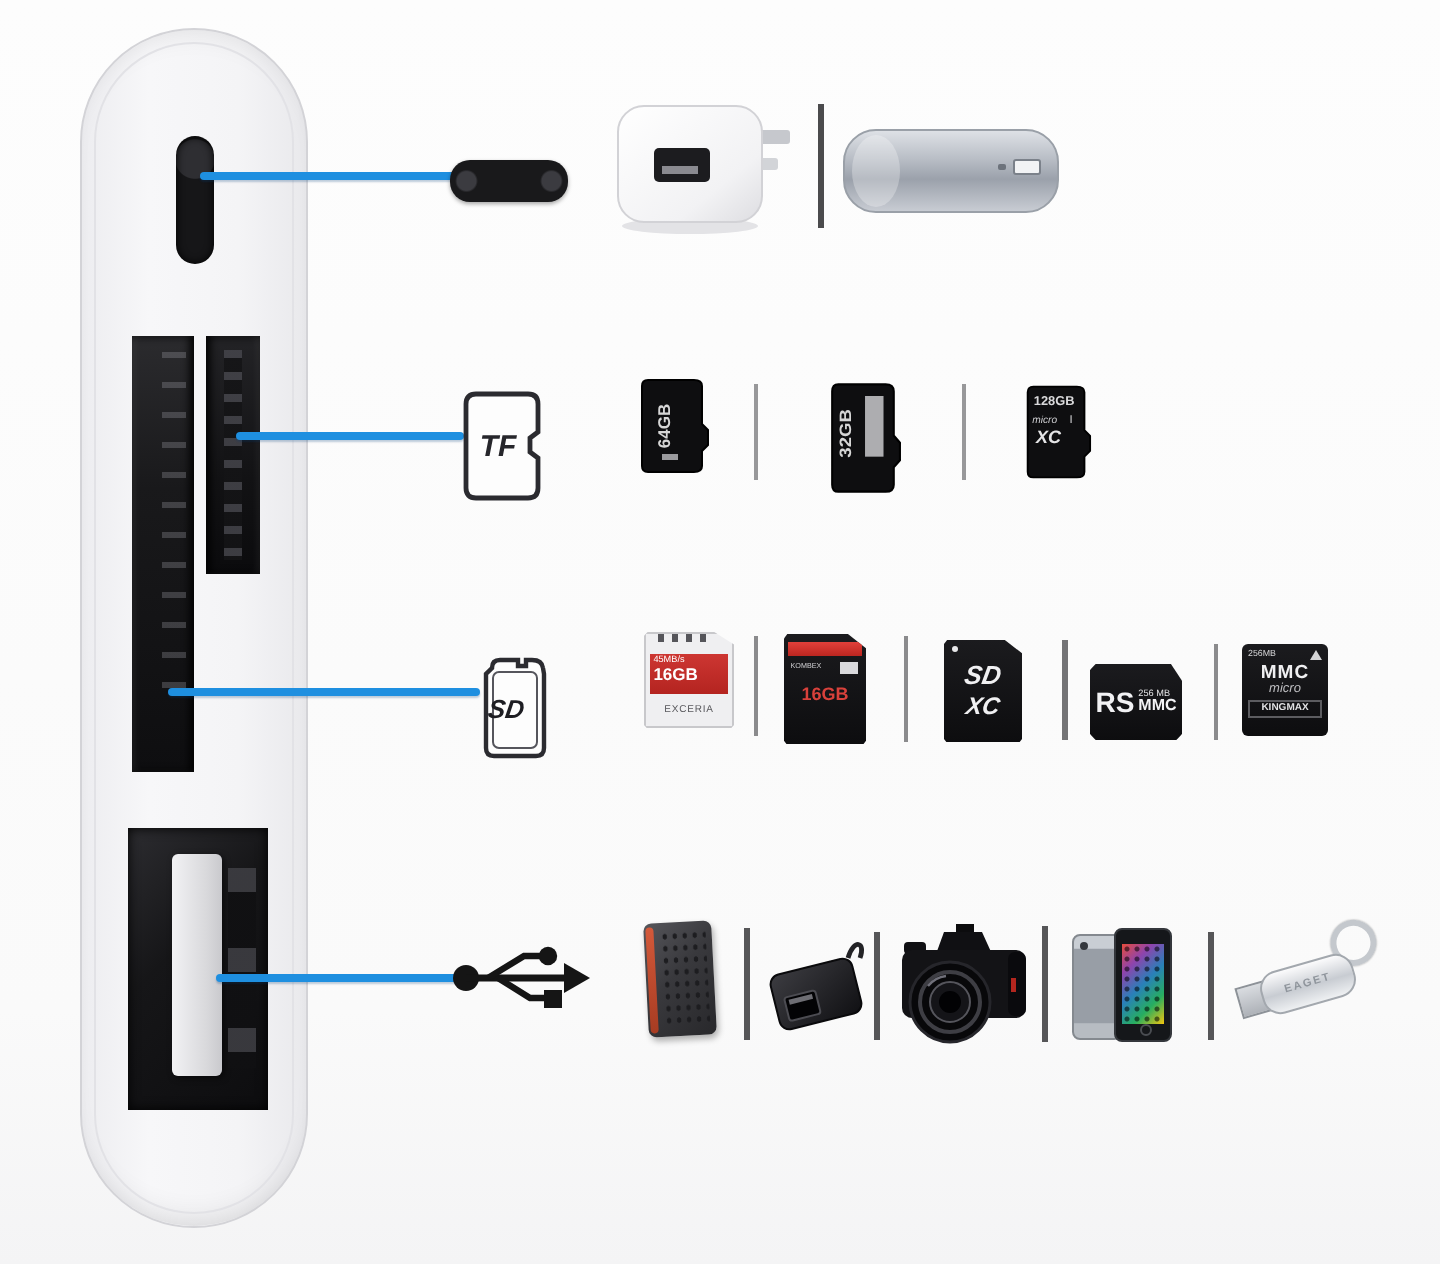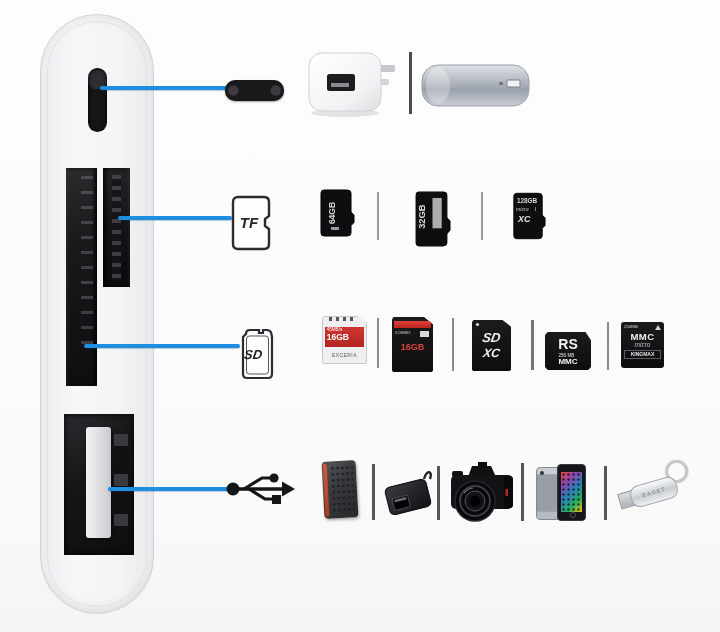--- a/index.html
+++ b/index.html
@@ -204,21 +204,21 @@
 
   <div class="sdcard sd-clip card-black" style="left:472px;top:320px;width:39px;height:51px;">
     <div class="abs" style="left:10%;top:6%;width:3px;height:3px;border-radius:50%;background:#e8e8ea;"></div>
     <div class="abs tinytxt" style="left:0;right:0;top:22%;text-align:center;font-size:13px;font-weight:bold;font-style:italic;color:#f0f0f2;transform:skewX(-10deg);">SD</div>
     <div class="abs tinytxt" style="left:0;right:0;top:52%;text-align:center;font-size:12px;font-weight:bold;font-style:italic;color:#f0f0f2;transform:skewX(-10deg);">XC</div>
   </div>
   <div class="divider" style="left:531px;top:320px;width:3px;height:50px;background:#747476;"></div>
 
   <div class="sdcard card-black" style="left:545px;top:332px;width:46px;height:38px;border-radius:3px;
        clip-path:polygon(0 8%,6% 0,88% 0,100% 22%,100% 92%,94% 100%,6% 100%,0 92%);
-       display:flex;align-items:center;justify-content:center;gap:2px;flex-direction:column;">
+       display:flex;align-items:center;justify-content:center;gap:2px;">
     <span style="font-size:14px;font-weight:bold;color:#f2f2f4;">RS</span>
     <span style="display:flex;flex-direction:column;line-height:1;">
       <span style="font-size:4.6px;color:#e4e4e6;">256 MB</span>
       <span style="font-size:8px;font-weight:bold;color:#f2f2f4;">MMC</span>
     </span>
   </div>
   <div class="divider" style="left:607px;top:322px;width:2px;height:48px;background:#8b8b8d;"></div>
 
   <div class="sdcard card-black" style="left:621px;top:322px;width:43px;height:46px;border-radius:3px;padding:3px 3px 2px;box-sizing:border-box;">
     <div style="display:flex;justify-content:space-between;align-items:center;">

